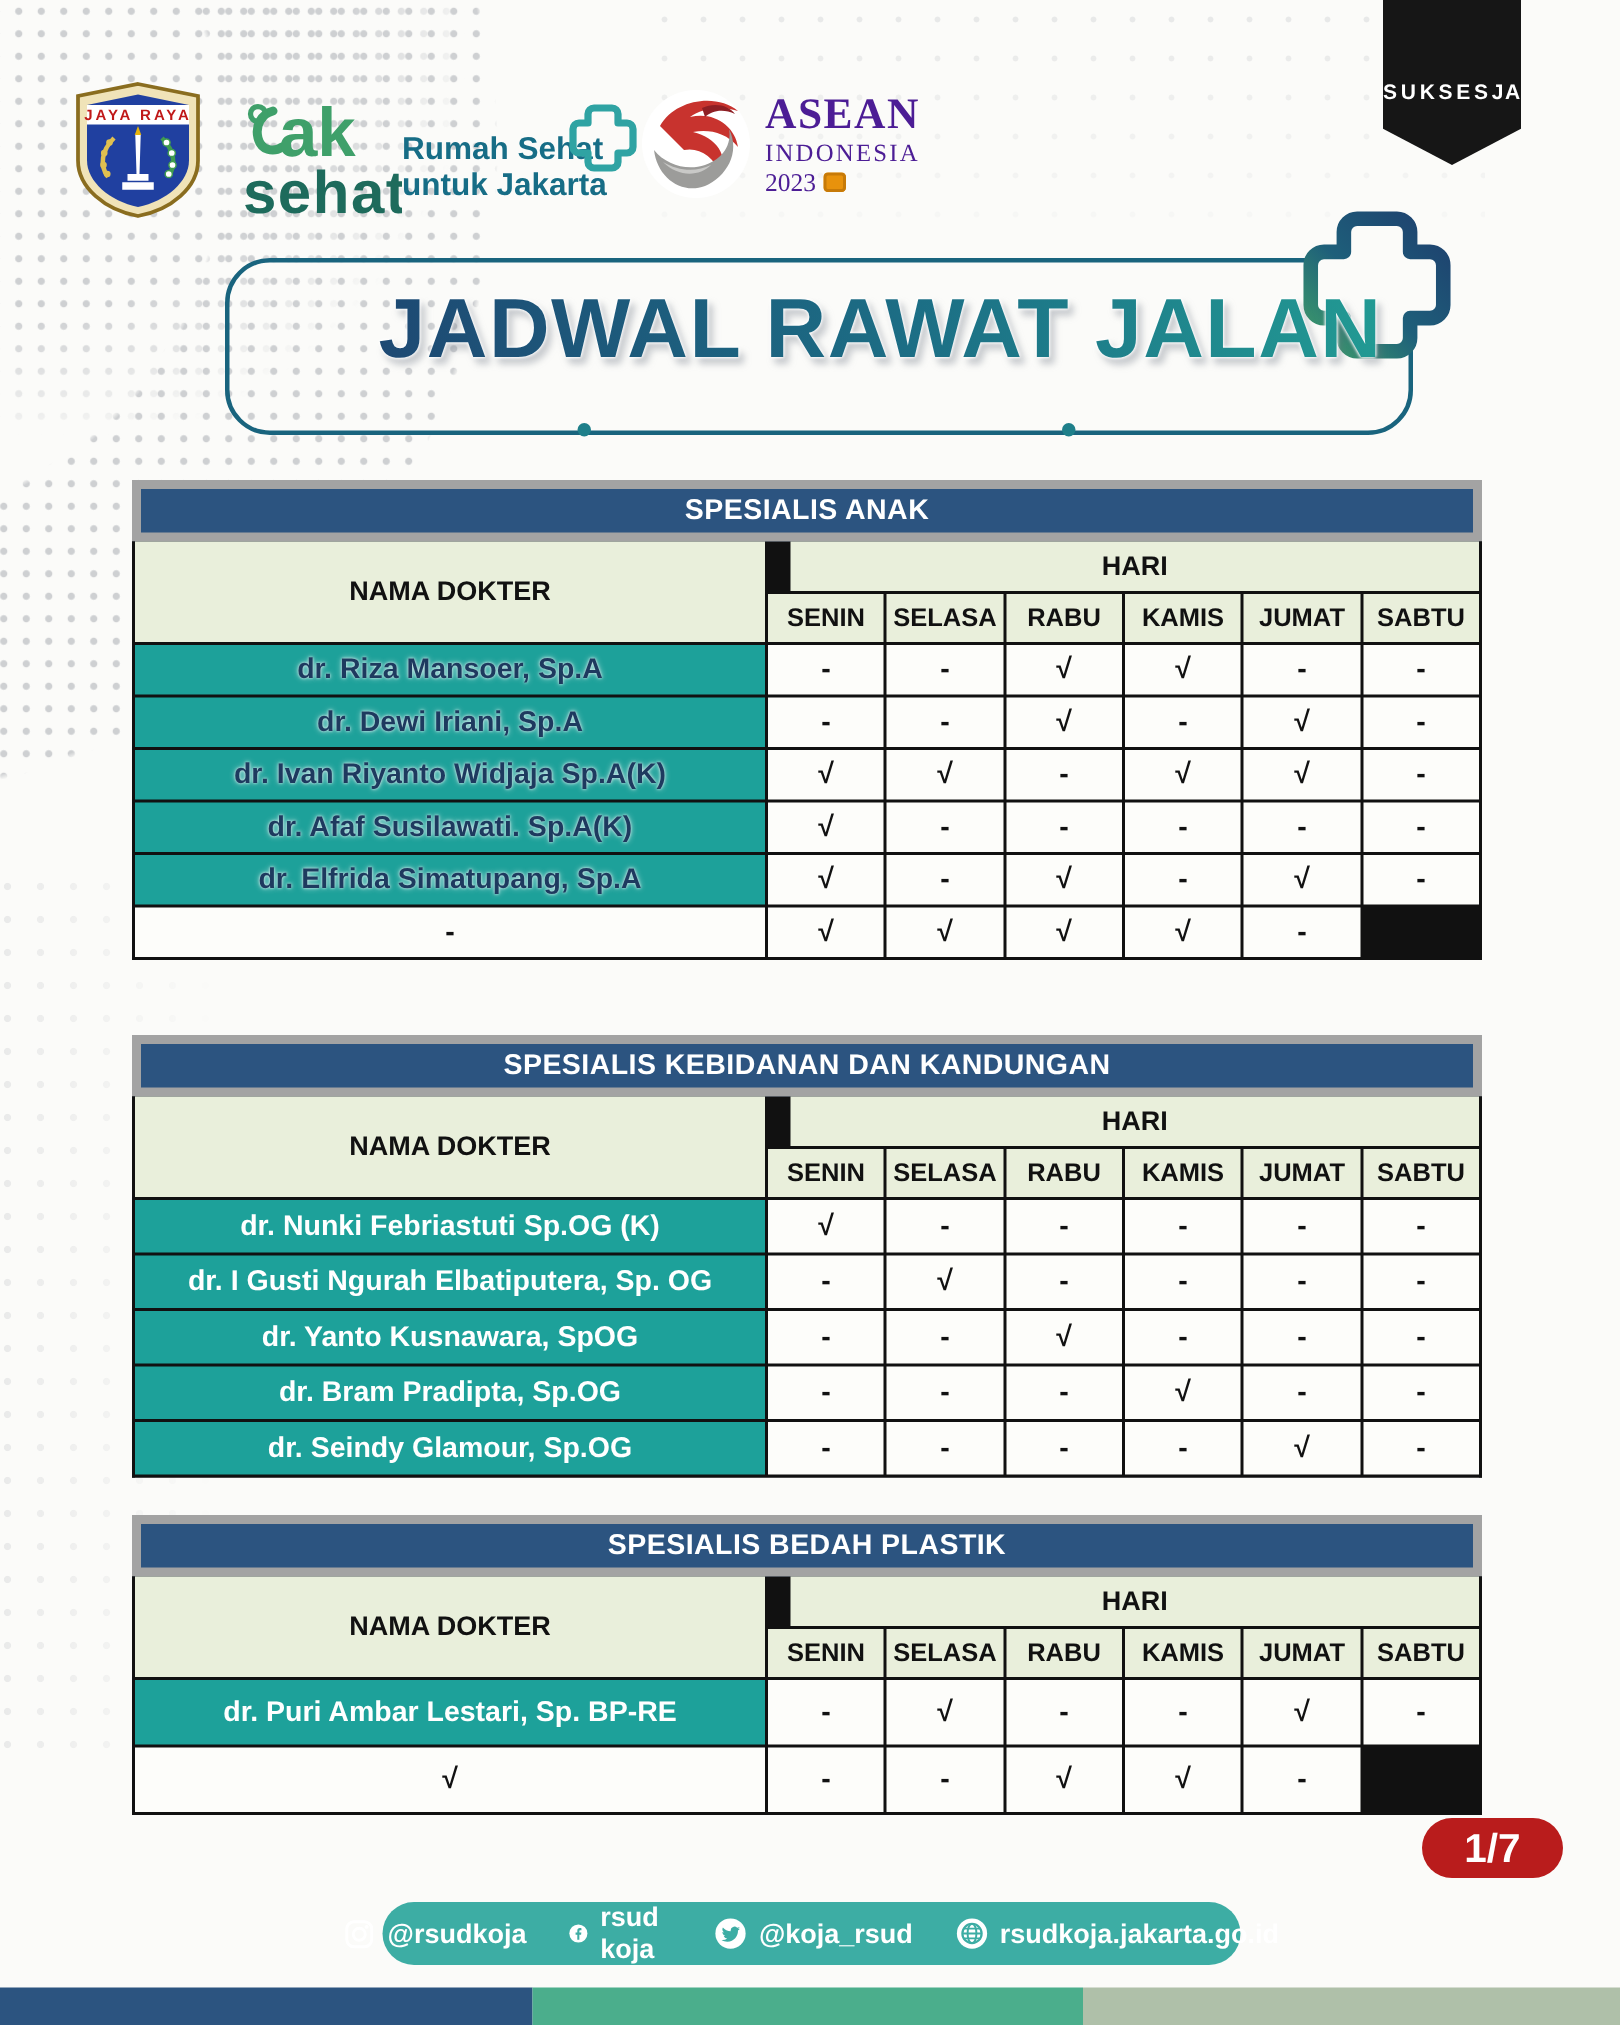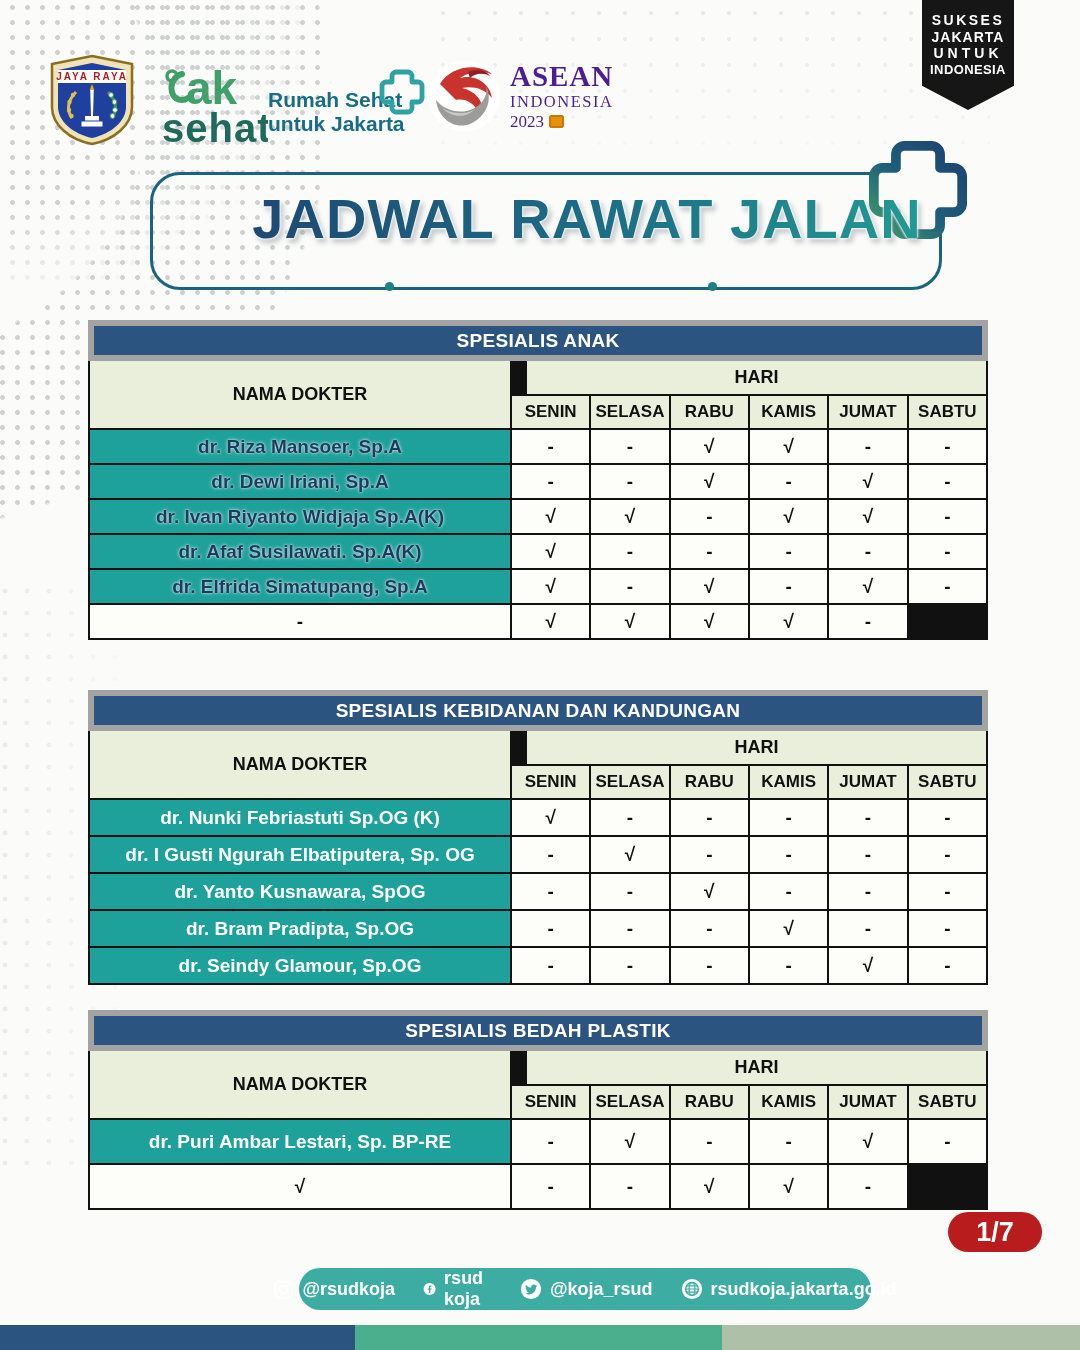--- a/index.html
+++ b/index.html
@@ -26,21 +26,21 @@
   .hdr-plus{position:absolute;left:378px;top:68px;width:48px;height:48px;}
   .asean{position:absolute;left:426px;top:58px;display:flex;align-items:center;gap:8px;}
   .asean-text{font-family:"Liberation Serif",serif;color:#4c1d95;line-height:1;}
   .asean-t1{font-size:29px;font-weight:700;letter-spacing:1px;}
   .asean-t2{font-size:16.5px;letter-spacing:1.5px;margin-top:3px;}
   .asean-t3{font-size:17px;margin-top:3px;display:flex;align-items:center;gap:5px;}
   .asean-emblem{display:inline-block;width:15px;height:13px;background:#e8920c;border-radius:3px;
                 box-shadow:inset 0 0 0 2px #c77a08;}
   .badge{position:absolute;left:922px;top:0;width:92px;height:110px;background:#161616;
          clip-path:polygon(0 0,100% 0,100% 78%,50% 100%,0 78%);
-         display:flex;flex-direction:column;align-items:center;justify-content:flex-start;
+         display:flex;align-items:center;justify-content:flex-start;
          padding-top:12px;box-sizing:border-box;color:#fff;font-weight:700;}
   .badge span{display:block;line-height:16.5px;font-size:14px;}
   .badge .b1{letter-spacing:2.5px;} .badge .b2{letter-spacing:1px;}
   .badge .b3{letter-spacing:4px;}   .badge .b4{letter-spacing:.4px;font-size:13px;}
   
   .title-frame{position:absolute;left:150px;top:172px;width:786px;height:112px;
                border:3px solid #19647e;border-radius:30px;}
   .title-plus{position:absolute;top:-38px;right:-32px;width:106px;height:106px;}
   .title-line{position:absolute;left:0;width:100%;text-align:center;font-weight:800;letter-spacing:1px;
               font-size:56px;line-height:1;white-space:nowrap;
@@ -65,21 +65,21 @@
   .day-hdr{height:32px;font-size:17px;}
   .namecell{background:#1da19a;color:#fff;font-weight:700;font-size:19px;min-height:var(--rh);text-align:center;}
   .t0 .namecell{color:#1e3a5f;text-shadow:0 0 2px rgba(255,255,255,.85),0 0 4px rgba(255,255,255,.6);}
   .daycell{background:#fdfdfa;font-weight:700;font-size:19px;min-height:var(--rh);}
   
   .page-pill{position:absolute;left:948px;top:1212px;width:94px;height:40px;background:#b91c1c;
              border-radius:21px;color:#fff;font-size:27px;font-weight:800;
              display:flex;align-items:center;justify-content:center;}
   .social{position:absolute;left:255px;top:1268px;width:572px;height:42px;background:#3dada4;
           border-radius:21px;display:flex;align-items:center;justify-content:center;gap:14px;
-          color:#fff;font-size:18px;font-weight:700;margin-left:44px;}
+          color:#fff;font-size:18px;font-weight:700;}
   .social-item{display:flex;align-items:center;gap:8px;}
   .sep{width:2.5px;height:24px;background:rgba(255,255,255,.95);border-radius:2px;}
   .stripe{position:absolute;top:1325px;height:25px;}
   #stripe-blue{left:0;width:355px;background:#2c5480;}
   #stripe-green{left:355px;width:367px;background:#4bae8c;}
   #stripe-sage{left:722px;width:358px;background:#afc0a9;}
 </style>
 </head>
 <body>
 

